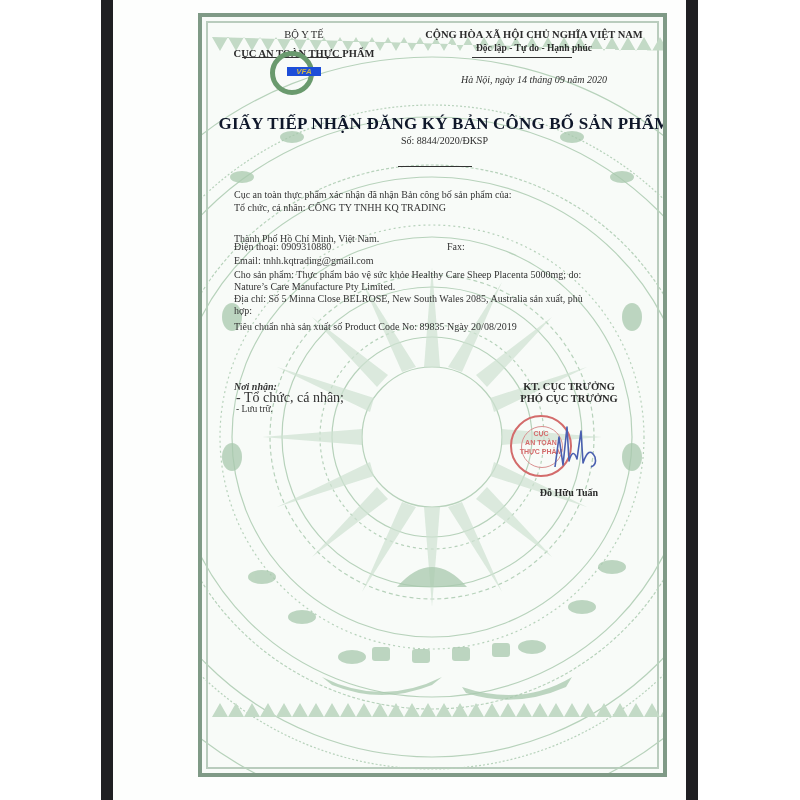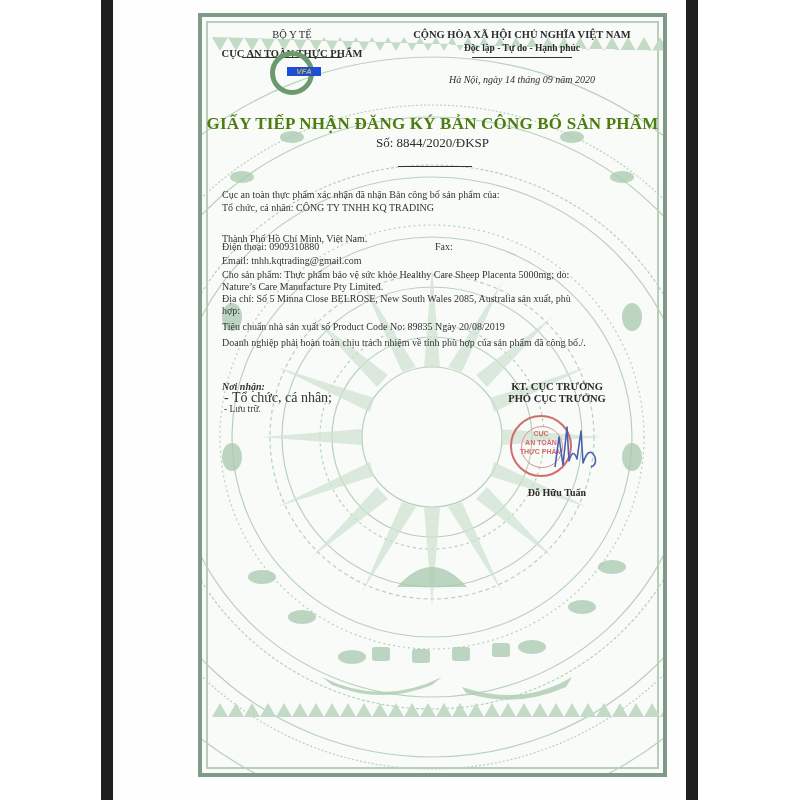--- a/index.html
+++ b/index.html
@@ -4,27 +4,27 @@
 <style>
   html, body { margin:0; padding:0; }
   body { width:800px; height:800px; background:#ffffff; position:relative; overflow:hidden; font-family:"Liberation Serif", serif; }
   .dark-bar { position:absolute; top:0; height:800px; width:12px; background:#1f1f22; }
   .dark-bar.left { left:101px; }
   .dark-bar.right { left:686px; }
   .page { position:absolute; left:113px; top:0; width:573px; height:800px; background:#fdfefd; }
   .cert { position:absolute; left:198px; top:13px; width:469px; height:764px; box-sizing:border-box; border:4px solid #7f9a86; background:#f8fbf8; overflow:hidden; }
   .cert-inner { position:absolute; left:4px; top:4px; right:4px; bottom:4px; border:2px solid #b9ccbd; }
   svg.bg { position:absolute; left:0; top:0; }
-  .txt { position:absolute; color:#2b2b2b; white-space:nowrap; }
+  .txt { position:absolute; color:#2b2b2b; white-space:nowrap;margin-left:12px; }
   .hdr-left { left:0; width:180px; text-align:center; font-size:10.5px; line-height:14px; }
   .hdr-right { text-align:center; font-size:10.5px; line-height:14px; font-weight:bold; }
   .bold { font-weight:bold; }
   .ital { font-style:italic; }
   .body-text { font-size:10px; line-height:12px; color:#333; }
-  .title { font-size:17px; font-weight:bold; letter-spacing:0.2px; color:#4d7c0f; }
+  .title { font-size:17px; font-weight:bold; letter-spacing:0.2px; color:#0f172a; }
   .underline { position:absolute; height:1px; background:#333; }
   .stamp { position:absolute; width:62px; height:62px; border-radius:50%; border:2px solid #d36b6b; box-sizing:border-box; }
   .stamp-inner { position:absolute; left:9px; top:9px; width:40px; height:40px; border-radius:50%; border:1px solid #d99090; }
   .stamp-text { position:absolute; left:0; width:58px; text-align:center; color:#d36b6b; font-family:"Liberation Sans", sans-serif; font-size:7px; line-height:8px; font-weight:bold; }
   .logo { position:absolute; width:44px; height:44px; border-radius:50%; border:5px solid #6a9a6e; box-sizing:border-box; }
   .logo-text { position:absolute; left:0; top:11px; width:34px; text-align:center; font-family:"Liberation Sans", sans-serif; font-size:8px; font-weight:bold; font-style:italic; color:#c9b24a; background:#1d4ed8;margin-left:12px; }
 </style>
 </head>
 <body>
 
@@ -106,35 +106,34 @@
   <div class="logo" style="left:68px; top:34px;">
     <div class="logo-text">VFA</div>
   </div>
 
   <div class="txt hdr-right" style="left:175px; width:290px; top:11px;">CỘNG HÒA XÃ HỘI CHỦ NGHĨA VIỆT NAM</div>
   <div class="txt hdr-right" style="left:175px; width:290px; top:24px; font-size:9.5px;">Độc lập - Tự do - Hạnh phúc</div>
   <div class="underline" style="left:270px; top:40px; width:100px;"></div>
   <div class="txt ital" style="left:175px; width:290px; top:57px; text-align:center; font-size:10px;">Hà Nội, ngày 14 tháng 09 năm 2020</div>
 
   <div class="txt title" style="left:0; width:461px; top:97px; text-align:center;">GIẤY TIẾP NHẬN ĐĂNG KÝ BẢN CÔNG BỐ SẢN PHẨM</div>
-  <div class="txt" style="left:0; width:461px; top:118px; text-align:center; font-size:13px;">Số: 8844/2020/ĐKSP</div>
+  <div class="txt" style="left:0; width:461px; top:118px; text-align:center; font-size:10px;">Số: 8844/2020/ĐKSP</div>
   <div class="underline" style="left:196px; top:149px; width:74px;"></div>
 
   <div class="txt body-text" style="left:20px; top:172px;">Cục an toàn thực phẩm xác nhận đã nhận Bản công bố sản phẩm của:</div>
   <div class="txt body-text" style="left:20px; top:185px;">Tổ chức, cá nhân: CÔNG TY TNHH KQ TRADING</div>
   <div class="txt body-text" style="left:20px; top:216px;">Thành Phố Hồ Chí Minh, Việt Nam.</div>
   <div class="txt body-text" style="left:20px; top:224px;">Điện thoại: 0909310880</div>
   <div class="txt body-text" style="left:233px; top:224px;">Fax:</div>
   <div class="txt body-text" style="left:20px; top:238px;">Email: tnhh.kqtrading@gmail.com</div>
   <div class="txt body-text" style="left:20px; top:252px;">Cho sản phẩm: Thực phẩm bảo vệ sức khỏe Healthy Care Sheep Placenta 5000mg; do:</div>
   <div class="txt body-text" style="left:20px; top:264px;">Nature’s Care Manufacture Pty Limited.</div>
   <div class="txt body-text" style="left:20px; top:276px;">Địa chỉ: Số 5 Minna Close BELROSE, New South Wales 2085, Australia sản xuất, phù</div>
   <div class="txt body-text" style="left:20px; top:288px;">hợp:</div>
   <div class="txt body-text" style="left:20px; top:304px;">Tiêu chuẩn nhà sản xuất số Product Code No: 89835 Ngày 20/08/2019</div>
-  <div class="txt body-text" style="left:20px; top:320px;">Doanh nghiệp phải hoàn toàn chịu trách nhiệm về tính phù hợp của sản phẩm đã công bố./.</div>
 
   <div class="txt body-text bold ital" style="left:20px; top:364px;">Nơi nhận:</div>
   <div class="txt body-text" style="left:22px; top:375px; font-size:14px;">- Tổ chức, cá nhân;</div>
   <div class="txt body-text" style="left:22px; top:386px; font-size:9.5px;">- Lưu trữ.</div>
 
   <div class="txt bold" style="left:280px; width:150px; top:364px; text-align:center; font-size:10.5px;">KT. CỤC TRƯỞNG</div>
   <div class="txt bold" style="left:280px; width:150px; top:376px; text-align:center; font-size:10.5px;">PHÓ CỤC TRƯỞNG</div>
 
   <div class="stamp" style="left:308px; top:398px;">
     <div class="stamp-inner"></div>

